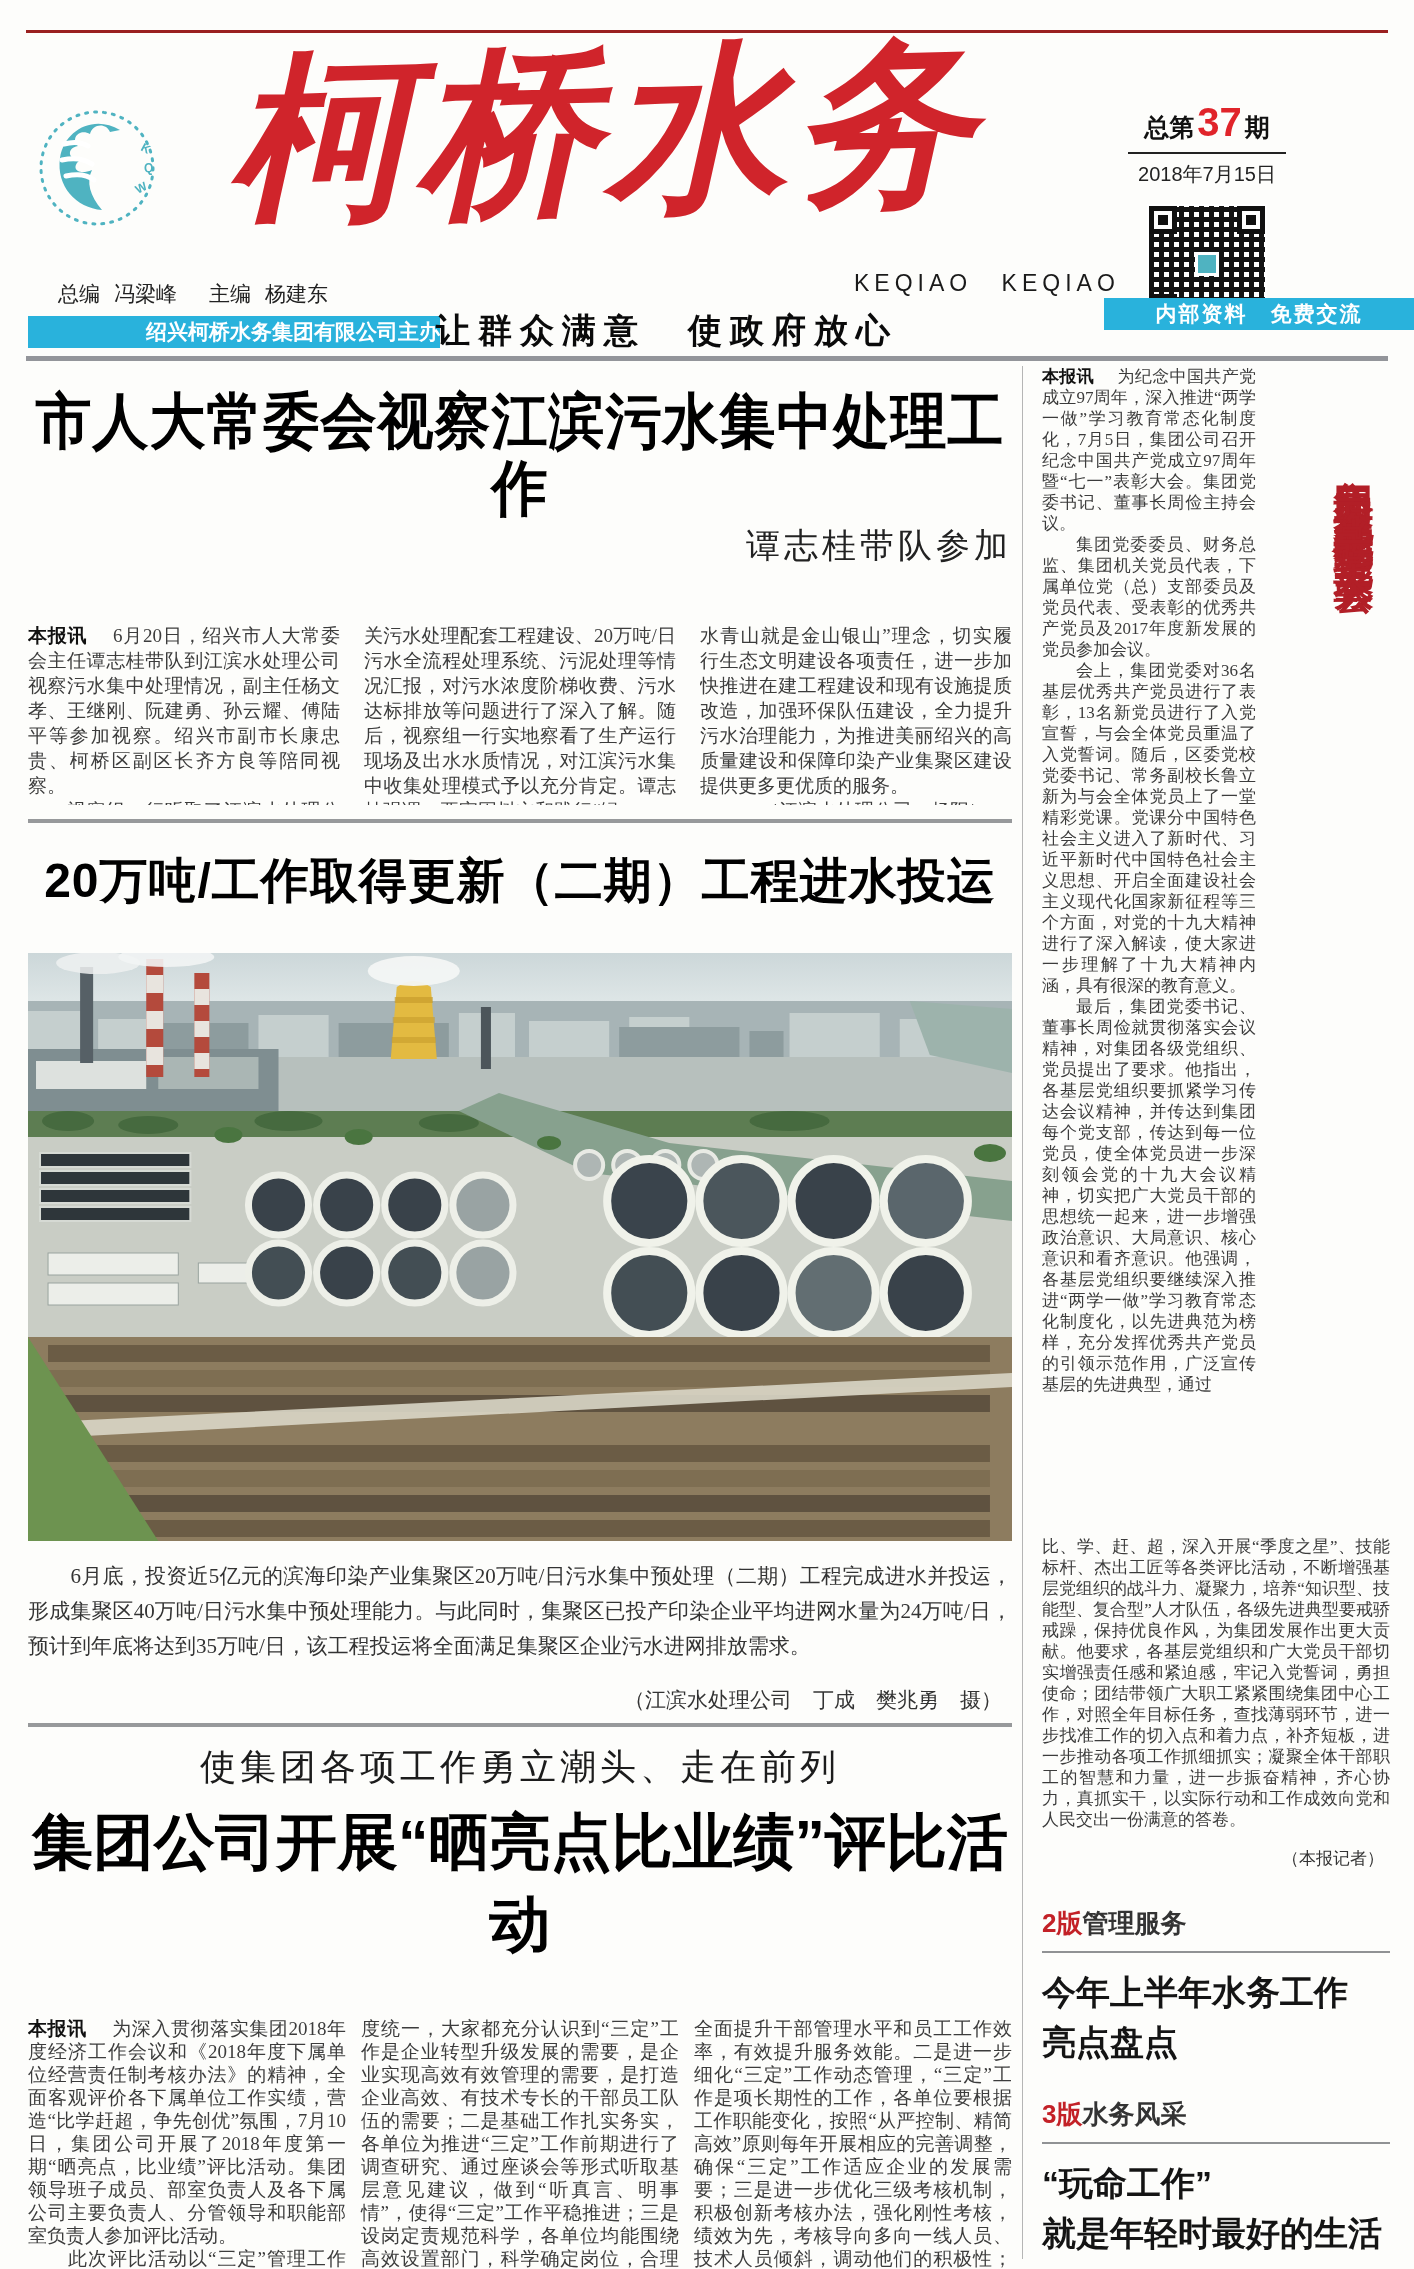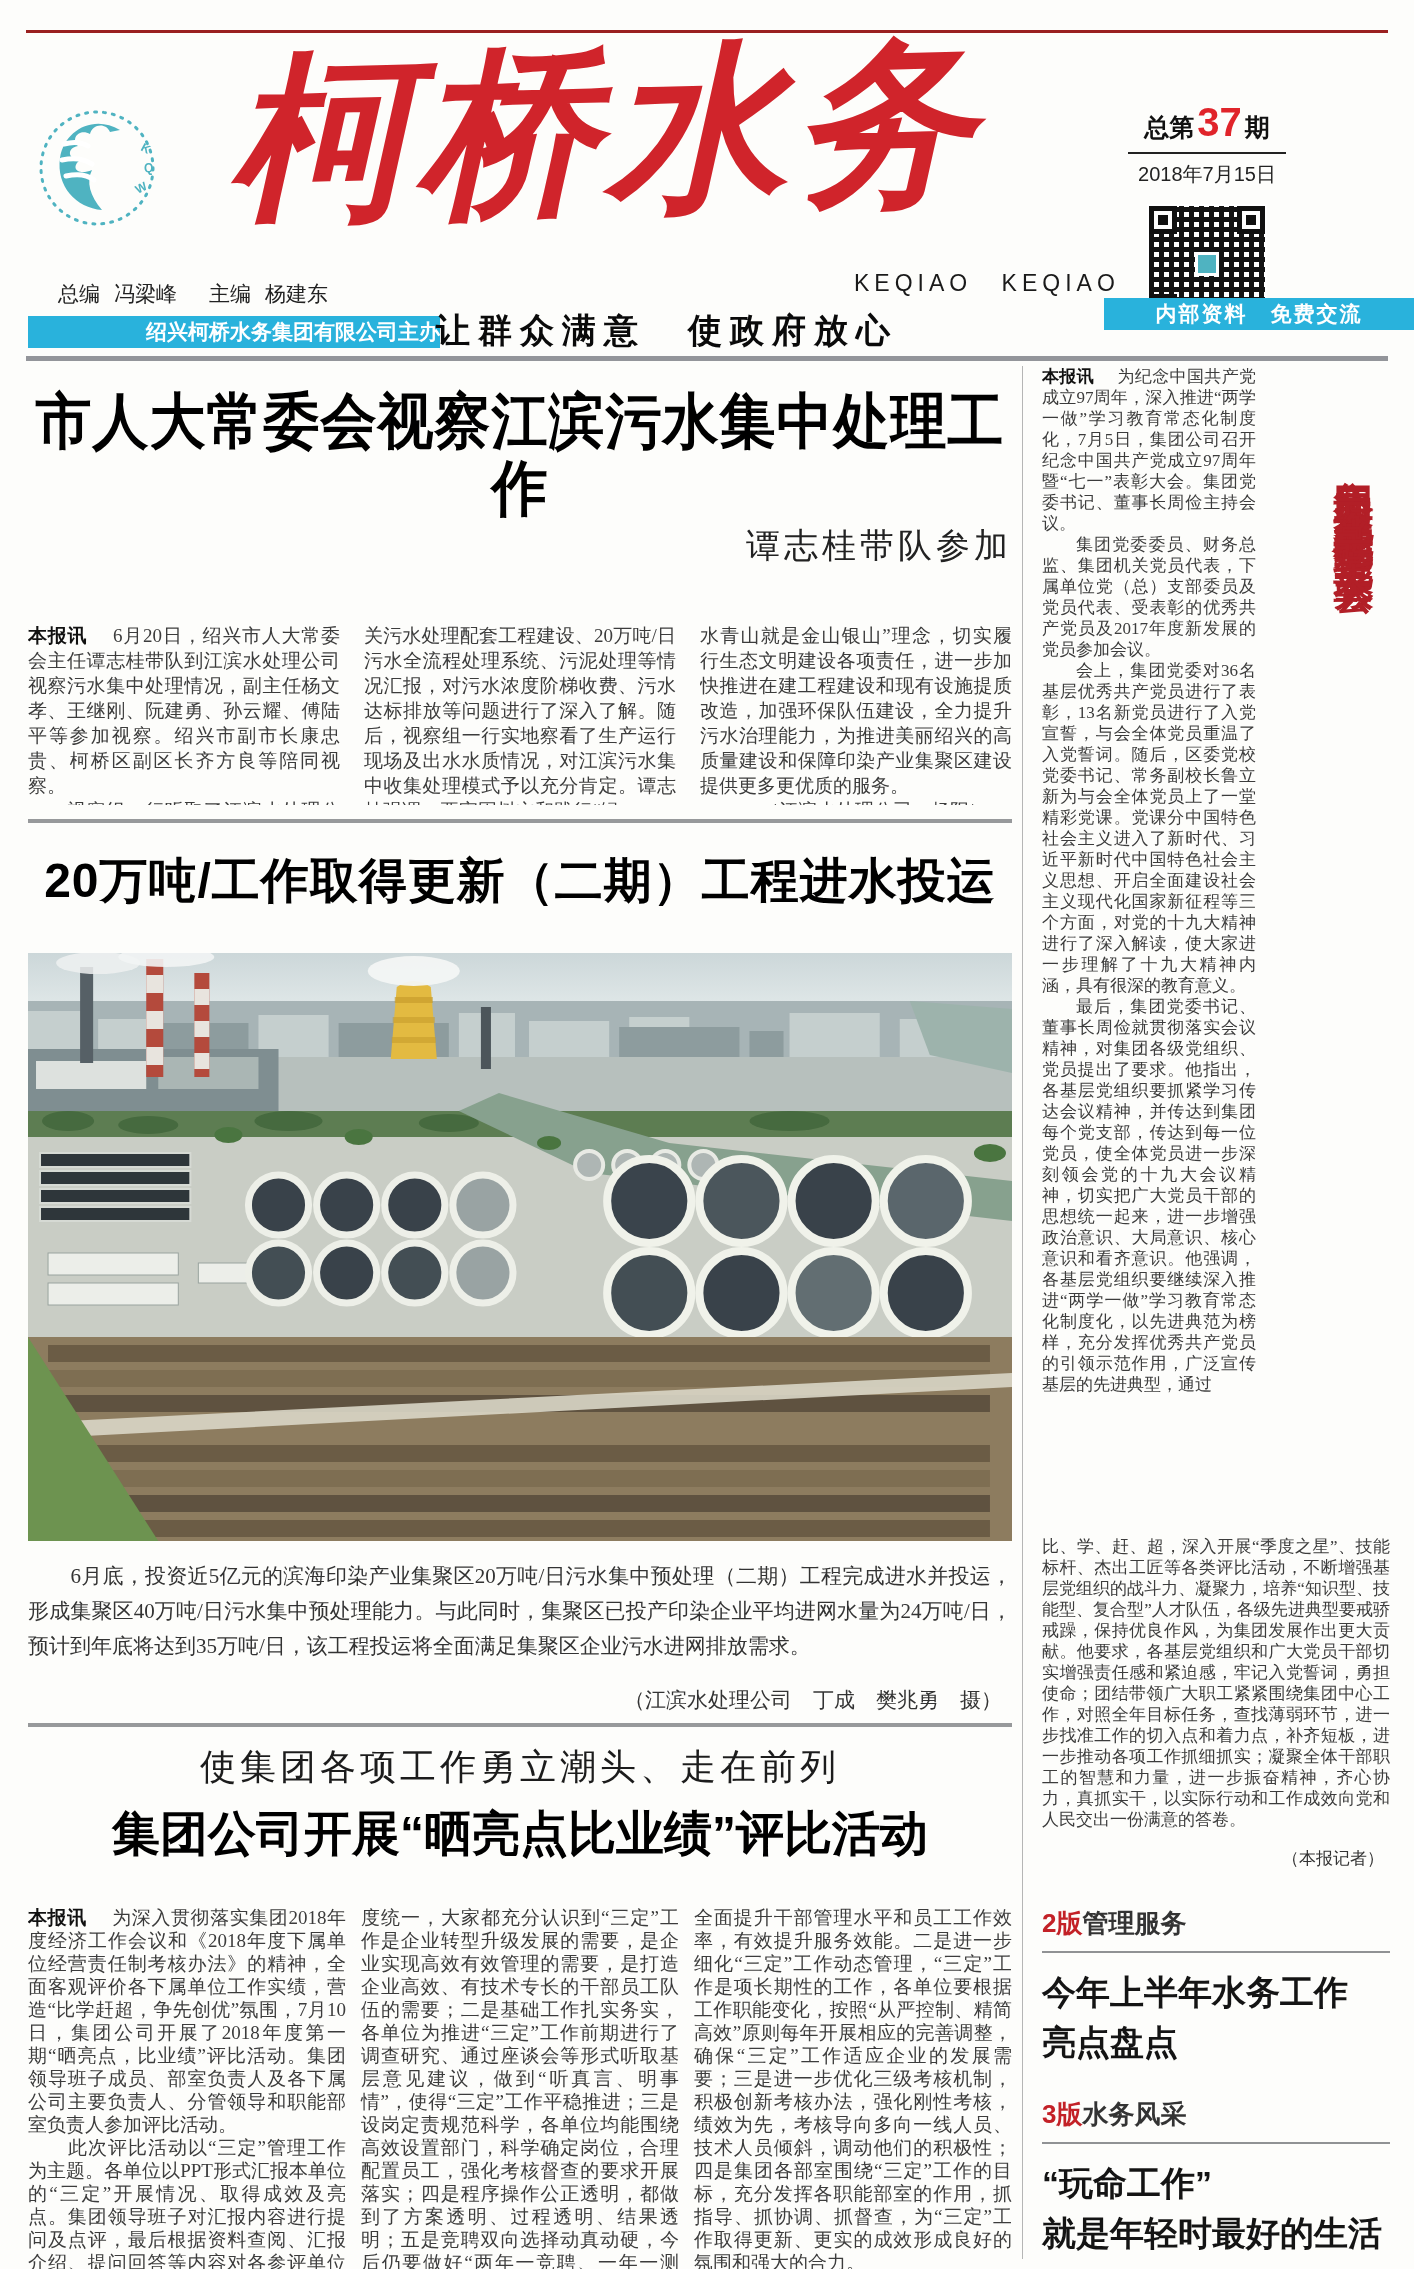--- a/index.html
+++ b/index.html
@@ -51,21 +51,21 @@
   .byline{text-align:right;padding-right:24px;font-size:19px;line-height:25px}
   .rule4{height:4px;background:#97999b;margin-top:14px}
   .h2{margin-top:26px;font-family:"Liberation Sans",sans-serif;font-weight:900;font-size:48px;
       text-align:center;color:#000;letter-spacing:1px}
   .photo{margin-top:26px;width:984px;height:588px;background:#b7c0bd;overflow:hidden}
   .photo svg{display:block}
   .caption{margin-top:18px;font-size:21px;line-height:35px;color:#333;text-align:justify}
   .caption-credit{text-align:right;font-size:21px;line-height:30px;padding-right:10px;color:#333}
   .rule4b{height:4px;background:#97999b;margin-top:8px}
   .kicker{margin-top:16px;text-align:center;font-size:36px;color:#1c1c1c;letter-spacing:4px}
-  .h3{margin-top:10px;font-family:"Liberation Sans",sans-serif;font-weight:900;font-size:48px;
+  .h3{margin-top:10px;font-family:"Liberation Sans",sans-serif;font-weight:900;font-size:61px;
       text-align:center;color:#000}
   .cols2{display:flex;gap:15px;margin-top:22px;text-align:justify;height:499px;overflow:hidden}
   .cols2 .c2{width:318px;font-size:19px;line-height:23px;color:#3c3c3c}
   
   .vdiv{position:absolute;left:1022px;top:366px;bottom:10px;width:1px;background:#b5b5b5}
   .sidebar{position:absolute;left:1042px;top:366px;width:348px}
   .sb-flex{display:flex}
   .sb-text{width:214px;max-height:1150px;overflow:hidden;text-align:justify;
            font-size:17px;line-height:21px;color:#3c3c3c}
   .sb-p{margin:0}

